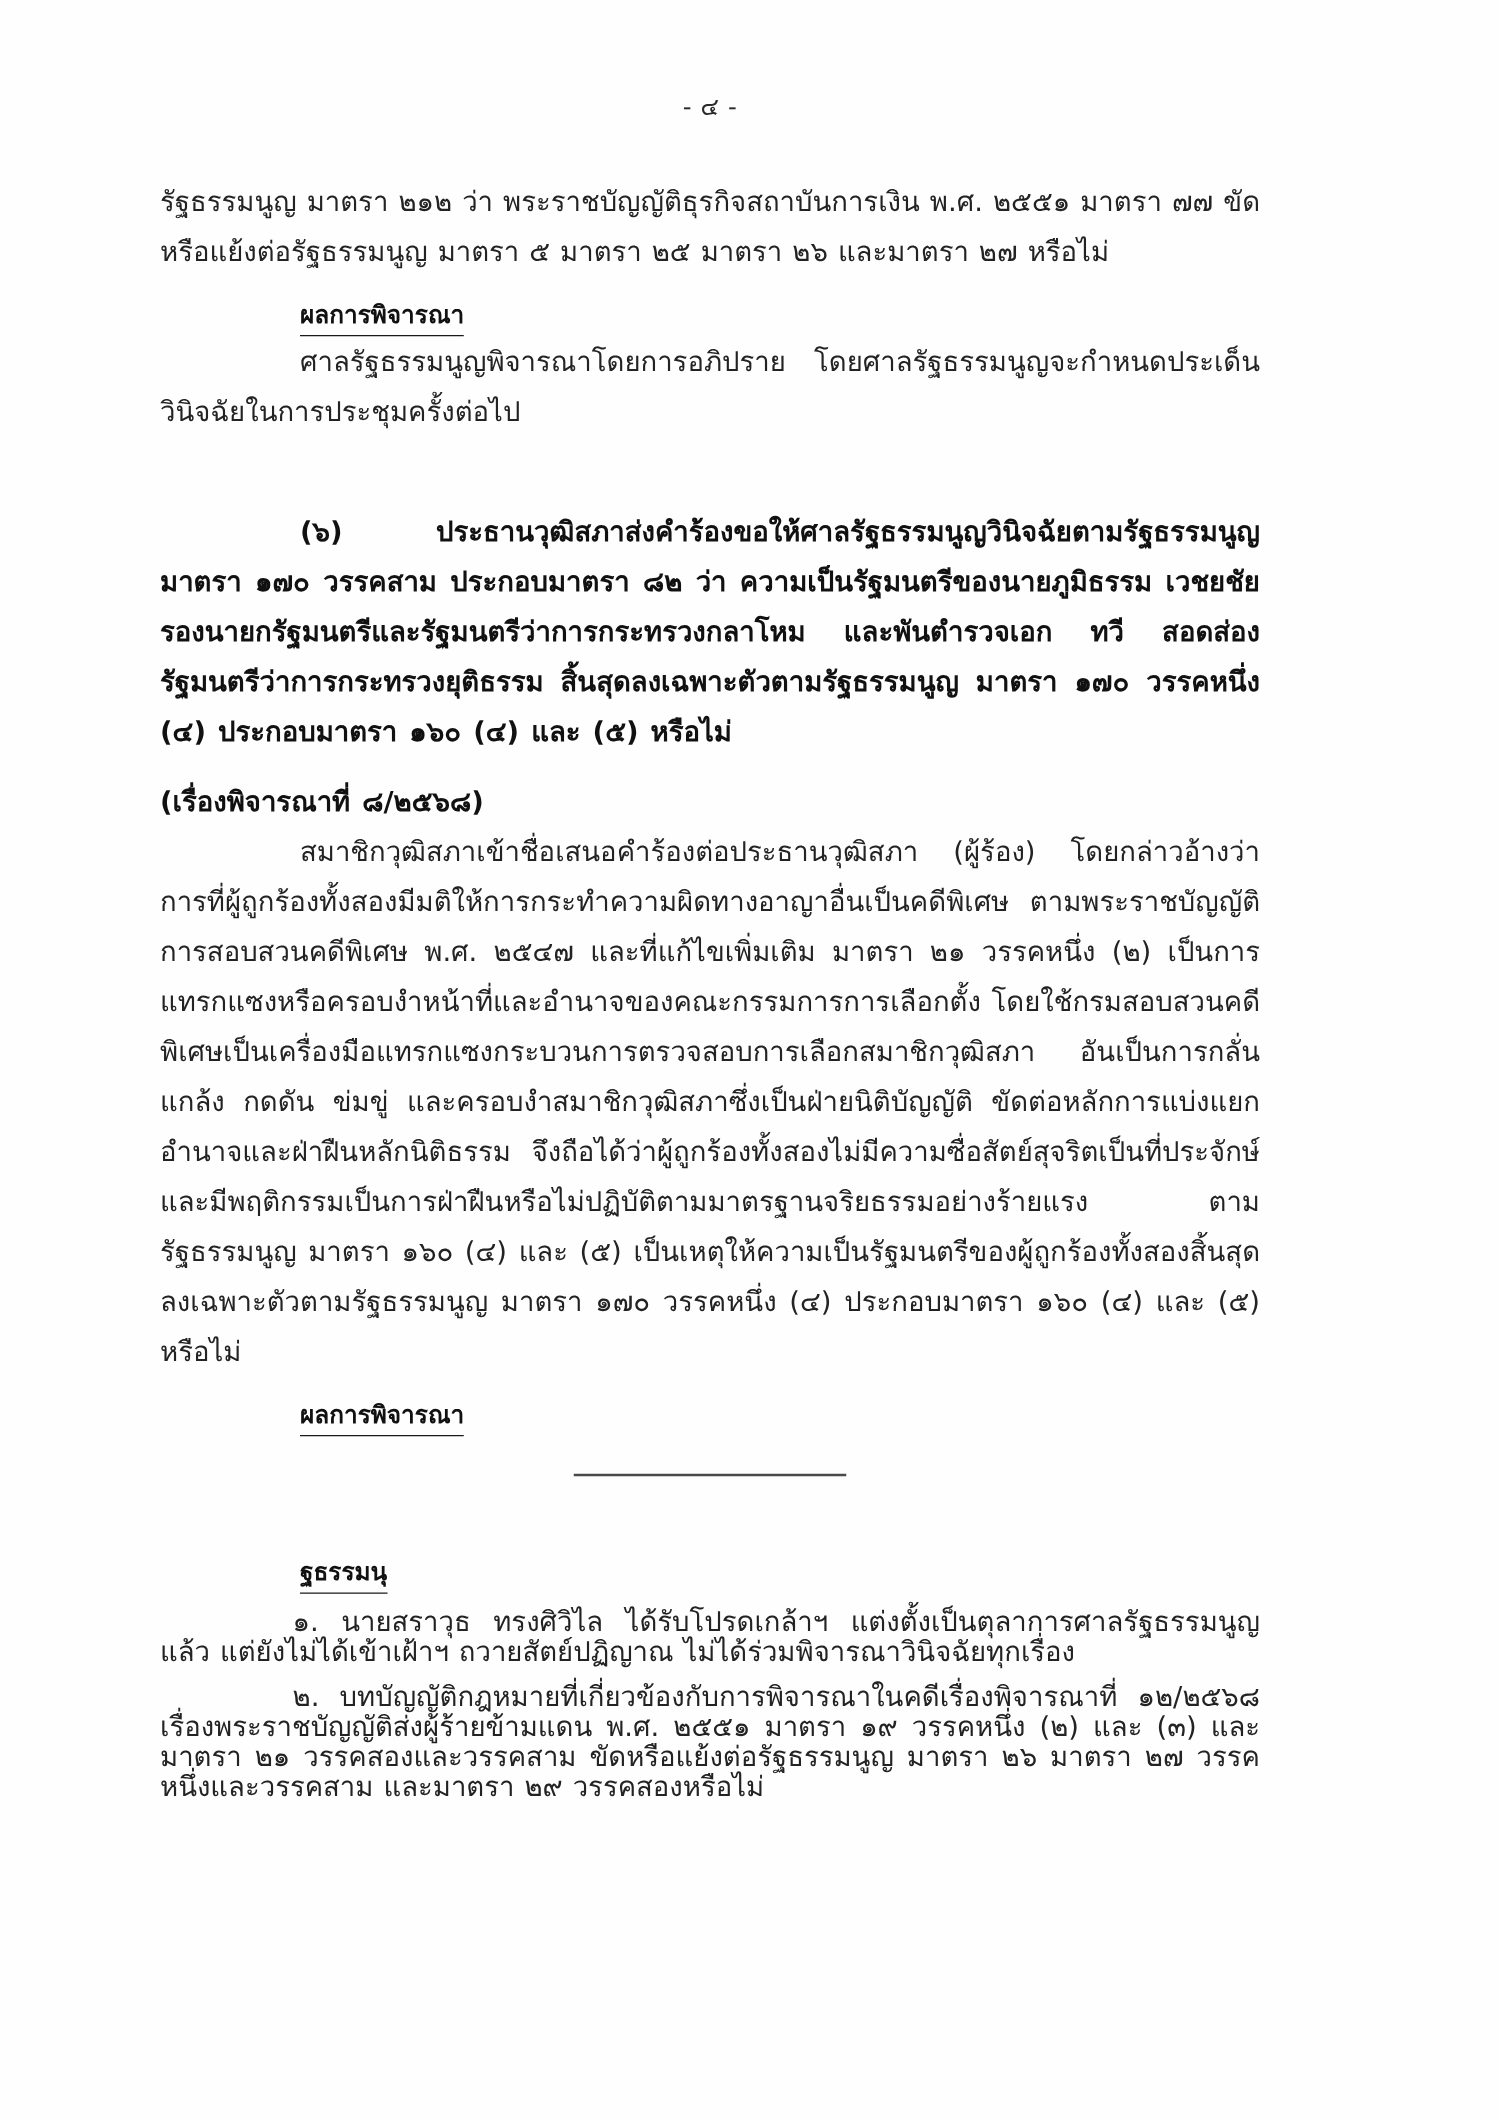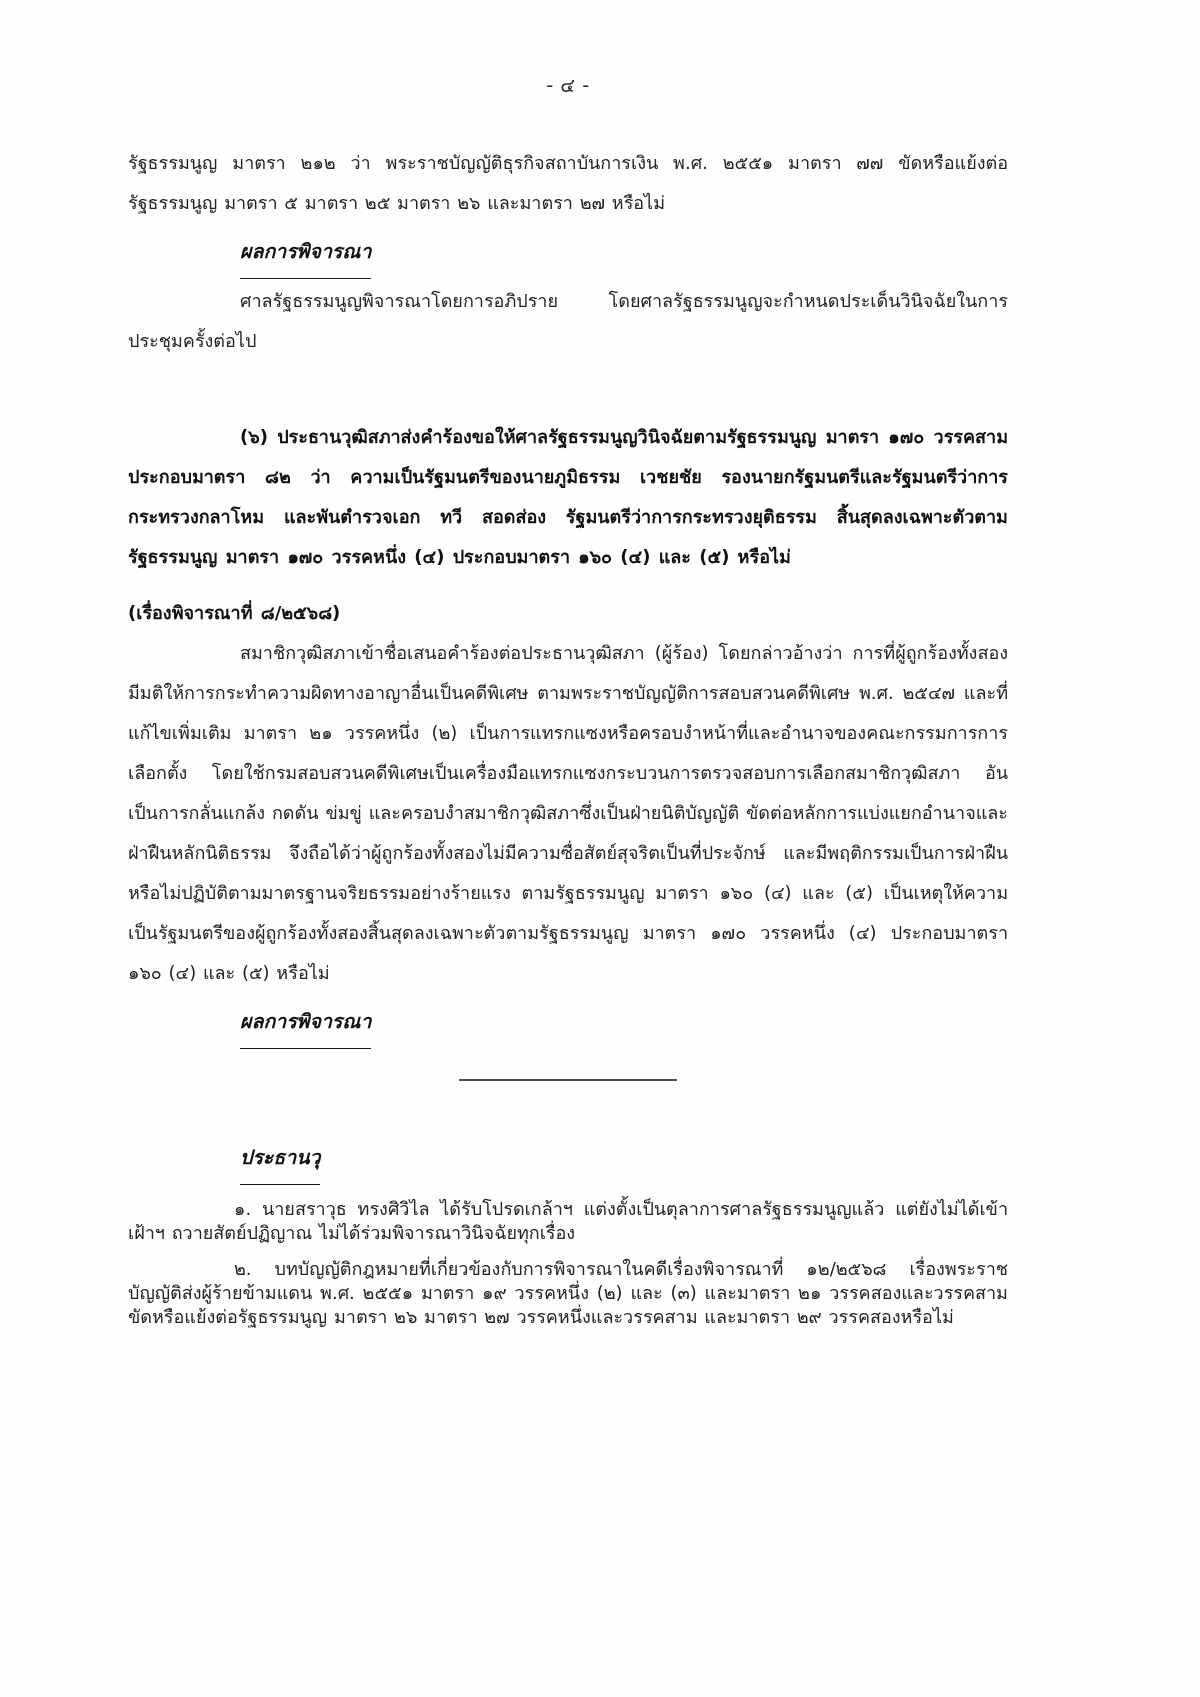--- a/index.html
+++ b/index.html
@@ -38,21 +38,21 @@
     text-align: center;
     font-size: 19.5px;
     color: #2b2b2b;
     letter-spacing: 0.5px;
     margin: 0 0 42px 0;
     font-weight: 400;
   }
 
   
   .para {
-    font-size: 18px;
+    font-size: 22px;
     line-height: 40px;
     color: #232323;
     text-align: justify;
     text-justify: inter-word;
     margin: 0;
     word-spacing: 1px;
   }
   .para.bold {
     font-weight: 700;
     color: #111111;
@@ -74,23 +74,22 @@
   .heading-wrap {
     margin: 6px 0 2px 0;
     padding-left: 112px;
   }
   .heading {
     display: inline-block;
     font-size: 19.5px;
     font-weight: 700;
     color: #111111;
     border-bottom: 1.6px solid #1a1a1a;
-    padding-bottom: 11px;
+    padding-bottom: 1px;
     line-height: 30px;
-    font-style: italic;
   }
 
   .spacer-xs { height: 8px; }
   .spacer-lg { height: 56px; }
 
   .divider-row {
     display: flex;
     justify-content: center;
     margin: 30px 0 0 0;
   }
@@ -137,21 +136,21 @@
 
 
       <div class="divider-row">
         <div class="divider"></div>
       </div>
 
       <div class="spacer-lg"></div>
 
       <div class="note-block">
         <div class="heading-wrap">
-          <span class="heading">ประธานวุ</span>
+          <span class="heading">ฐธรรมนุ</span>
         </div>
 
         <p class="para"><span class="indent-sm"></span><span>๑.  นายสราวุธ  ทรงศิวิไล  ได้รับโปรดเกล้าฯ  แต่งตั้งเป็นตุลาการศาลรัฐธรรมนูญแล้ว  แต่ยังไม่ได้เข้าเฝ้าฯ  ถวายสัตย์ปฏิญาณ  ไม่ได้ร่วมพิจารณาวินิจฉัยทุกเรื่อง</span></p>
 
         <p class="para"><span class="indent-sm"></span><span>๒.  บทบัญญัติกฎหมายที่เกี่ยวข้องกับการพิจารณาในคดีเรื่องพิจารณาที่  ๑๒/๒๕๖๘  เรื่องพระราชบัญญัติส่งผู้ร้ายข้ามแดน  พ.ศ.  ๒๕๕๑  มาตรา  ๑๙  วรรคหนึ่ง  (๒)  และ  (๓)  และมาตรา  ๒๑  วรรคสองและวรรคสาม  ขัดหรือแย้งต่อรัฐธรรมนูญ  มาตรา  ๒๖  มาตรา  ๒๗  วรรคหนึ่งและวรรคสาม  และมาตรา  ๒๙  วรรคสองหรือไม่</span></p>
       </div>
 
     </div>
   </div>
 </div>

